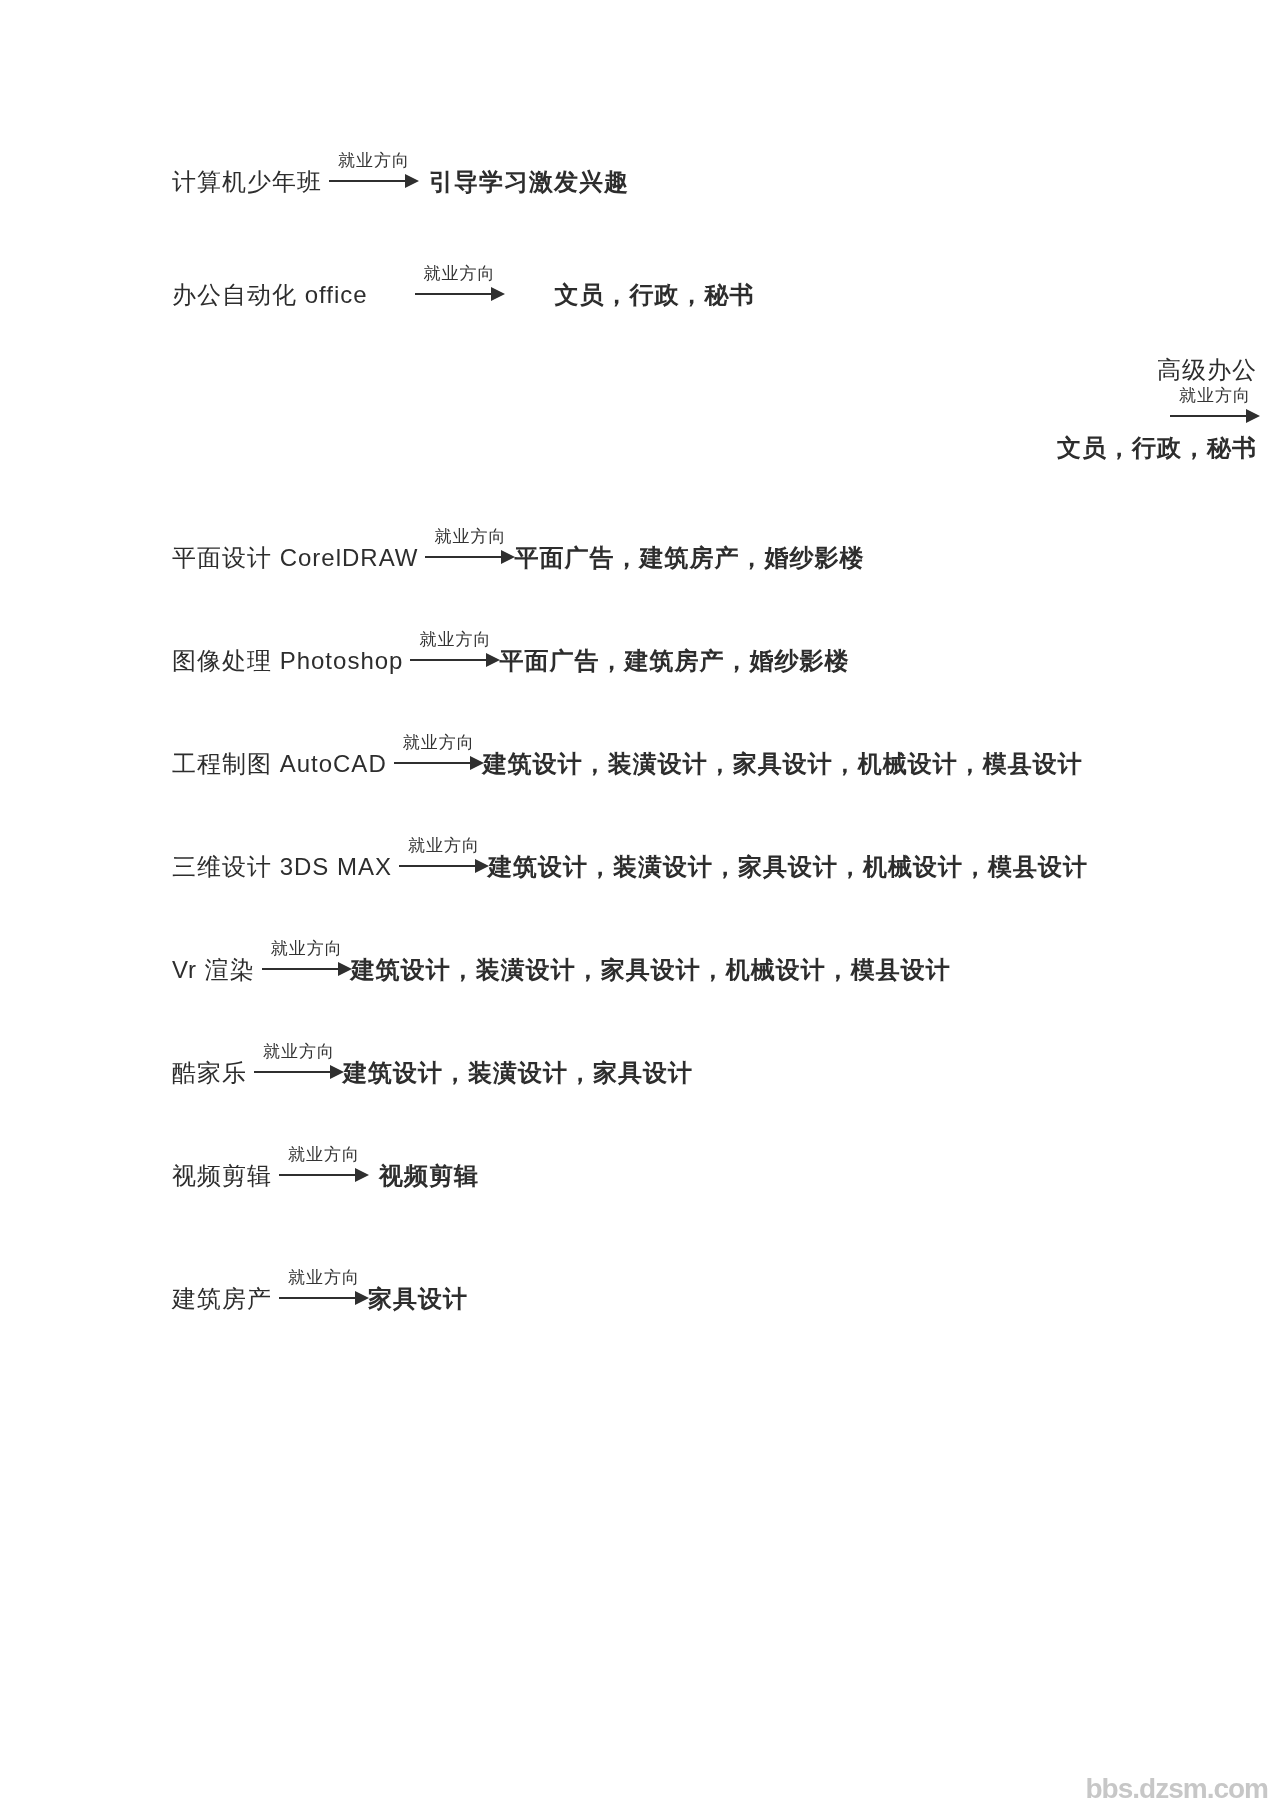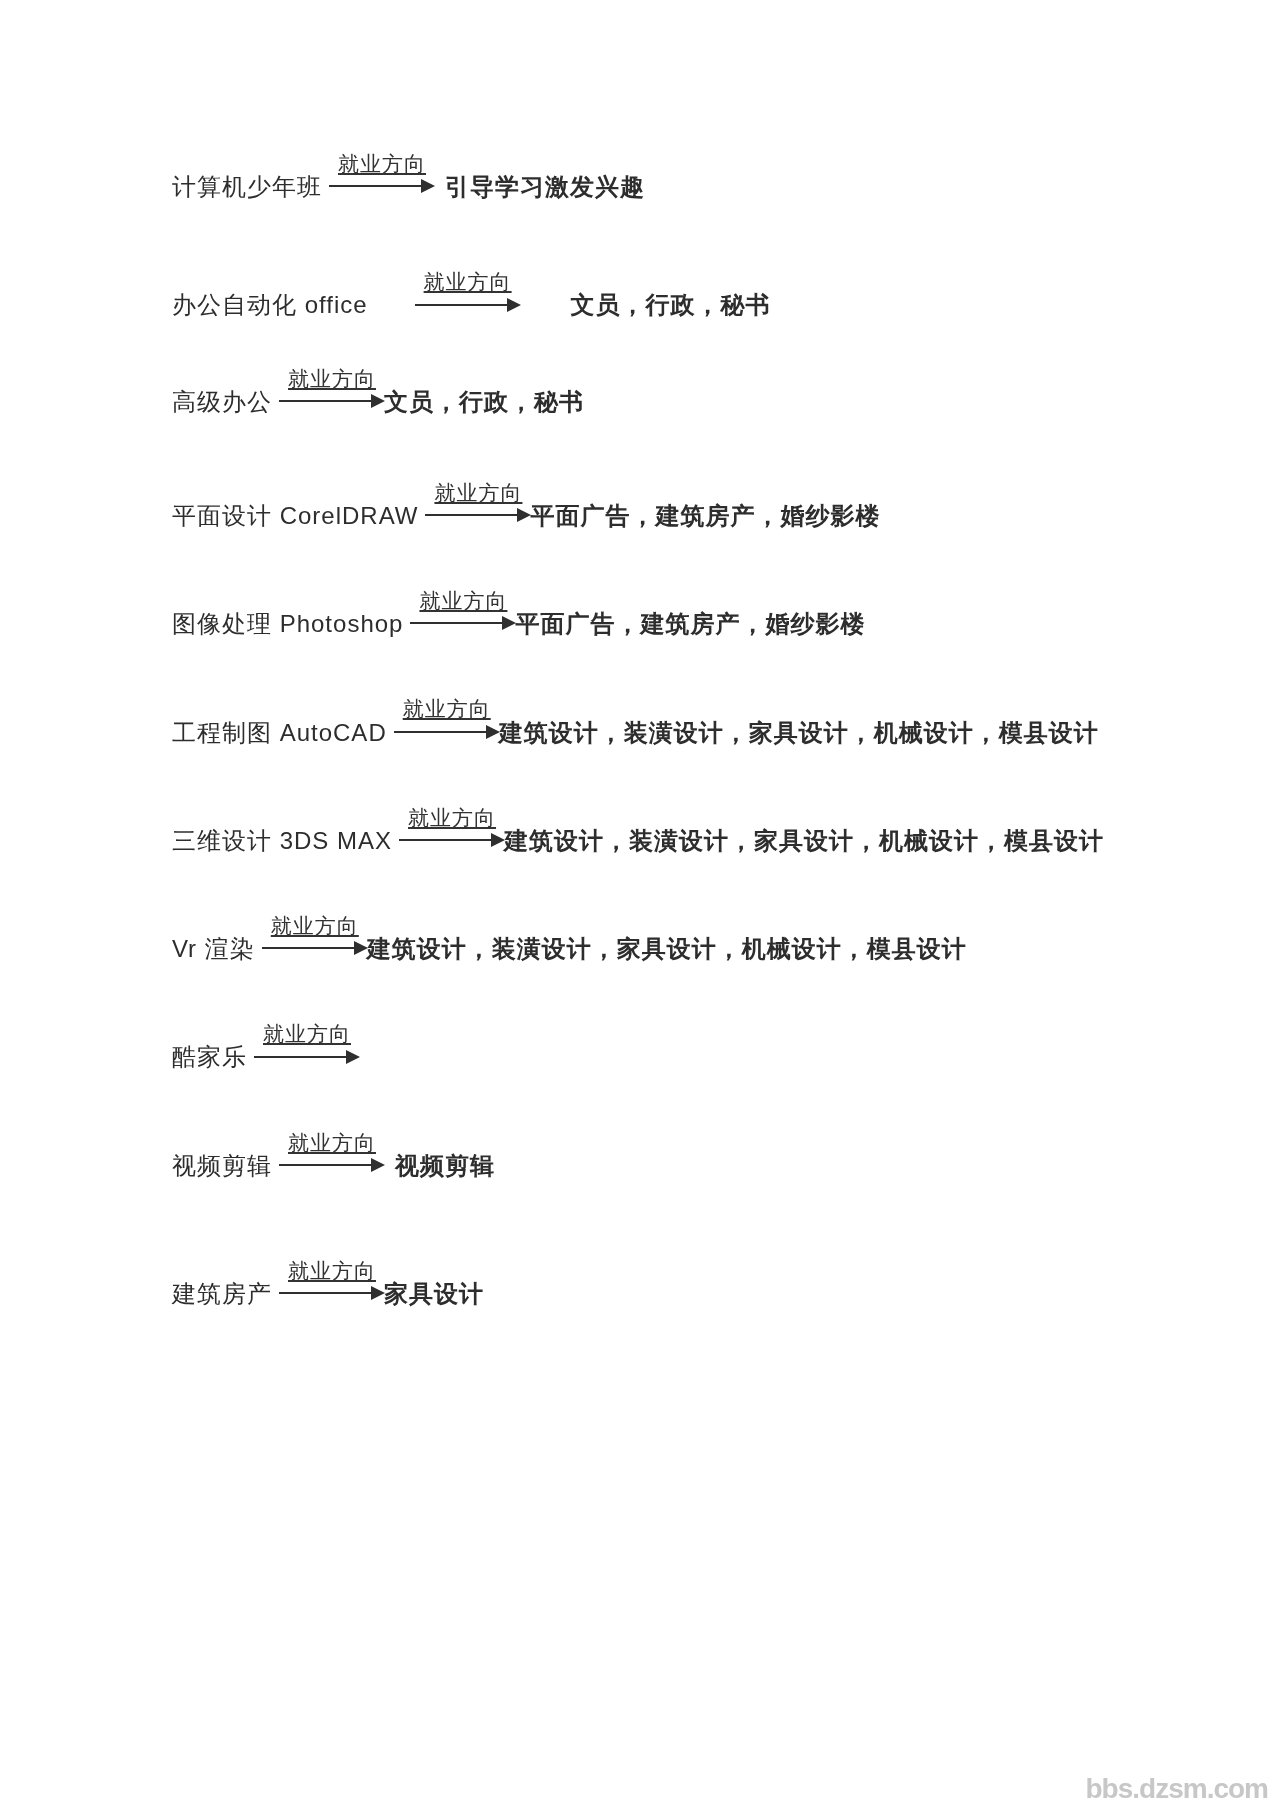--- a/index.html
+++ b/index.html
@@ -27,39 +27,38 @@
     display: flex;
     align-items: flex-end;
     font-size: 24px;
     line-height: 1.3;
     white-space: nowrap;
     margin-bottom: 56px;
   }
   
   .row:nth-child(1)  { margin-bottom: 66px; }
   .row:nth-child(2)  { margin-bottom: 44px; gap: 40px; }
-  .row:nth-child(3)  { margin-bottom: 62px; }
+  .row:nth-child(3)  { margin-bottom: 62px; flex-direction: column; }
   .row:nth-child(9)  { }
   .row:nth-child(10) { margin-bottom: 76px; }
 
   .course {
     letter-spacing: 1px;
   }
   .arrow {
     display: inline-flex;
     flex-direction: column;
     align-items: center;
     margin: 0 2px 9px 12px;
   }
   .arrow-label {
-    font-size: 21px;
+    font-size: 17px;
     letter-spacing: 1px;
     color: #333333;
     padding: 0 4px 2px 4px;
-    text-decoration: underline;
   }
   .arrow-body {
     display: flex;
     align-items: center;
     width: calc(100% + 10px);
   }
   .arrow-line {
     flex: 1;
     height: 2px;
     background: #2f2f2f;
@@ -196,20 +195,21 @@
 
   <div class="row">
     <span class="course">酷家乐</span>
     <span class="arrow">
       <span class="arrow-label">就业方向</span>
       <span class="arrow-body">
         <span class="arrow-line"></span>
         <span class="arrow-head"></span>
       </span>
     </span>
+    <span class="target">建筑设计，装潢设计，家具设计</span>
   </div>
 
   <div class="row">
     <span class="course">视频剪辑</span>
     <span class="arrow">
       <span class="arrow-label">就业方向</span>
       <span class="arrow-body">
         <span class="arrow-line"></span>
         <span class="arrow-head"></span>
       </span>

